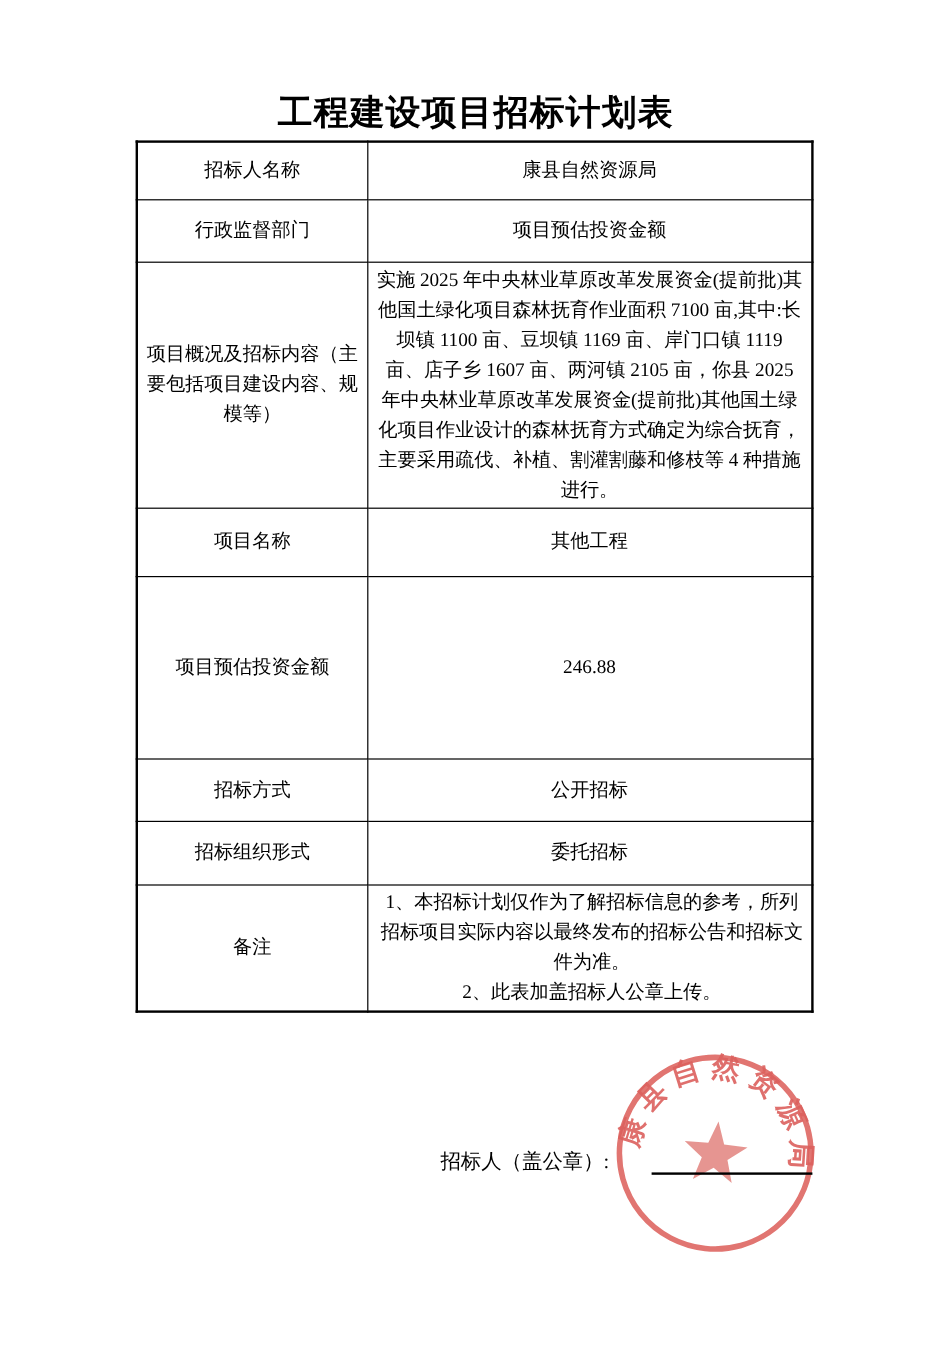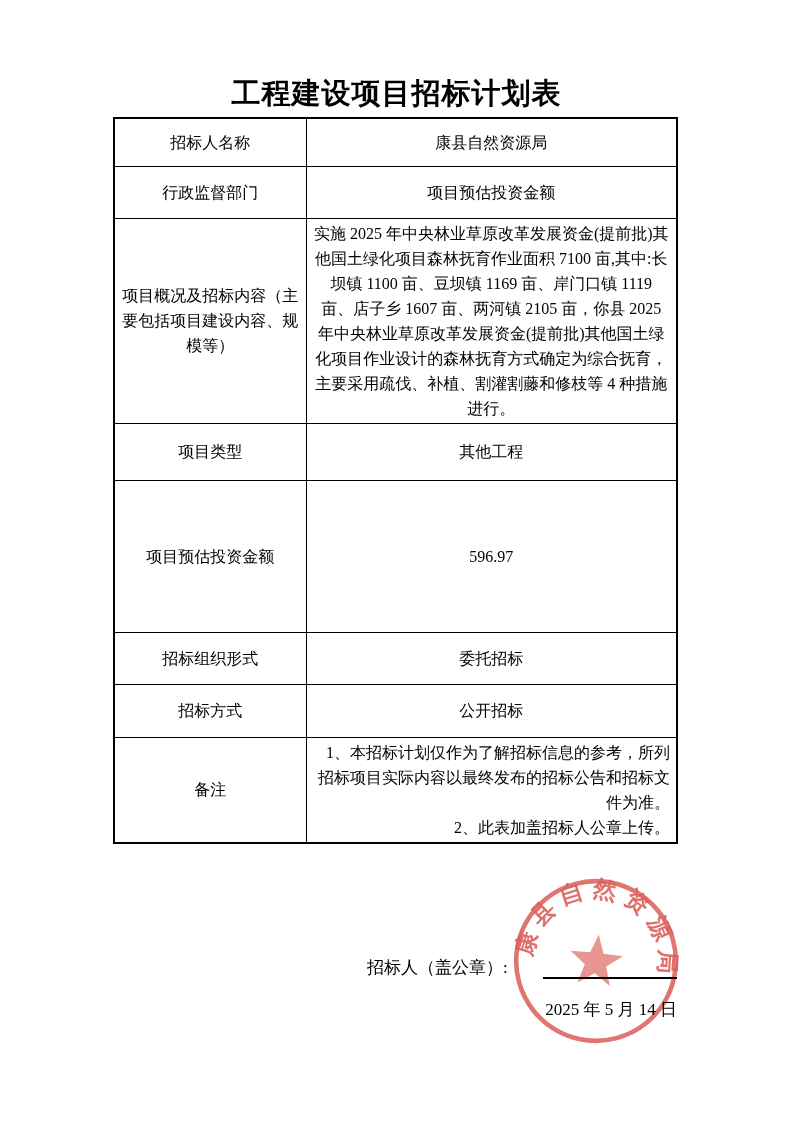--- a/index.html
+++ b/index.html
@@ -20,21 +20,21 @@
   }
   table.plan td {
     border:1px solid #000;
     font-size:16px; line-height:25px;
     vertical-align:middle;
     padding:2px 6px;
     word-break:break-all;
   }
   td.label-cell { text-align:center; }
   td.value-cell { text-align:center; white-space:pre-line; }
-  tr.remark-row td.value-cell { text-align:right; padding-left:10px; }
+  tr.remark-row td.value-cell { text-align:center; padding-left:10px; }
   tr:nth-child(1){height:48px}  tr:nth-child(2){height:52px}
   tr:nth-child(3){height:47px}  tr:nth-child(4){height:57px}
   tr:nth-child(5){height:152px} tr:nth-child(6){height:52px}
   tr:nth-child(7){height:53px}  tr:nth-child(8){height:50px}
   tr:nth-child(9){height:46px}  tr:nth-child(10){height:59px}
   tr:nth-child(11){height:61px} tr:nth-child(12){height:99px}
 
   .sign-label { position:absolute; left:367px; top:956px; font-size:17px; }
   .sign-underline {
     position:absolute; left:543px; top:977px; width:134px;
@@ -70,46 +70,45 @@
       </tr>
       <tr>
         <td class="label-cell">行政监督部门</td>
         <td class="value-cell">项目预估投资金额</td>
       </tr>
       <tr>
         <td class="label-cell">项目概况及招标内容（主要包括项目建设内容、规模等）</td>
         <td class="value-cell">实施 2025 年中央林业草原改革发展资金(提前批)其他国土绿化项目森林抚育作业面积 7100 亩,其中:长坝镇 1100 亩、豆坝镇 1169 亩、岸门口镇 1119 亩、店子乡 1607 亩、两河镇 2105 亩，你县 2025 年中央林业草原改革发展资金(提前批)其他国土绿化项目作业设计的森林抚育方式确定为综合抚育，主要采用疏伐、补植、割灌割藤和修枝等 4 种措施进行。</td>
       </tr>
       <tr>
-        <td class="label-cell">项目类型</td>
+        <td class="label-cell">项目名称</td>
         <td class="value-cell">其他工程</td>
       </tr>
       <tr>
         <td class="label-cell">项目预估投资金额</td>
-        <td class="value-cell">596.97</td>
+        <td class="value-cell">246.88</td>
+      </tr>
+      <tr>
+        <td class="label-cell">招标方式</td>
+        <td class="value-cell">公开招标</td>
       </tr>
       <tr>
         <td class="label-cell">招标组织形式</td>
         <td class="value-cell">委托招标</td>
-      </tr>
-      <tr>
-        <td class="label-cell">招标方式</td>
-        <td class="value-cell">公开招标</td>
       </tr>
       <tr class="remark-row">
         <td class="label-cell">备注</td>
         <td class="value-cell">1、本招标计划仅作为了解招标信息的参考，所列招标项目实际内容以最终发布的招标公告和招标文件为准。
 2、此表加盖招标人公章上传。</td>
       </tr>
     </tbody>
   </table>
 
   <div class="sign-label">招标人（盖公章）:</div>
   <div class="sign-underline"></div>
-  <div class="sign-date">2025 年 5 月 14 日</div>
 
   <svg class="seal" viewBox="0 0 170 170">
     <circle cx="85" cy="85" r="78" fill="none" stroke="#d9534f" stroke-width="4.5" opacity="0.88"></circle>
     <polygon points="85,59 91.5,77.1 110.7,77.7 95.5,89.4 100.9,107.8 85,97 69.1,107.8 74.5,89.4 59.3,77.7 78.5,77.1" fill="#dd6f69" opacity="0.8"></polygon>
     <defs>
       <path id="seal-arc" d="M 24.4,97.9 A 62,62 0 1 1 145.6,97.9" fill="none"></path>
     </defs>
     <text font-size="23" font-weight="bold" fill="#d9534f" letter-spacing="7" opacity="0.9" font-family="Liberation Serif, DejaVu Serif, serif">
       <textPath href="#seal-arc" startOffset="10">康县自然资源局</textPath>
     </text>

